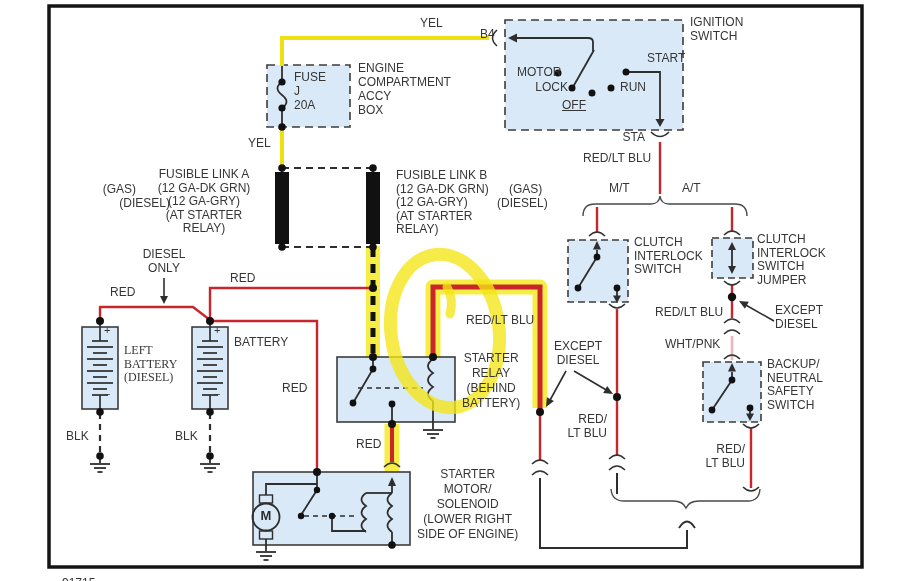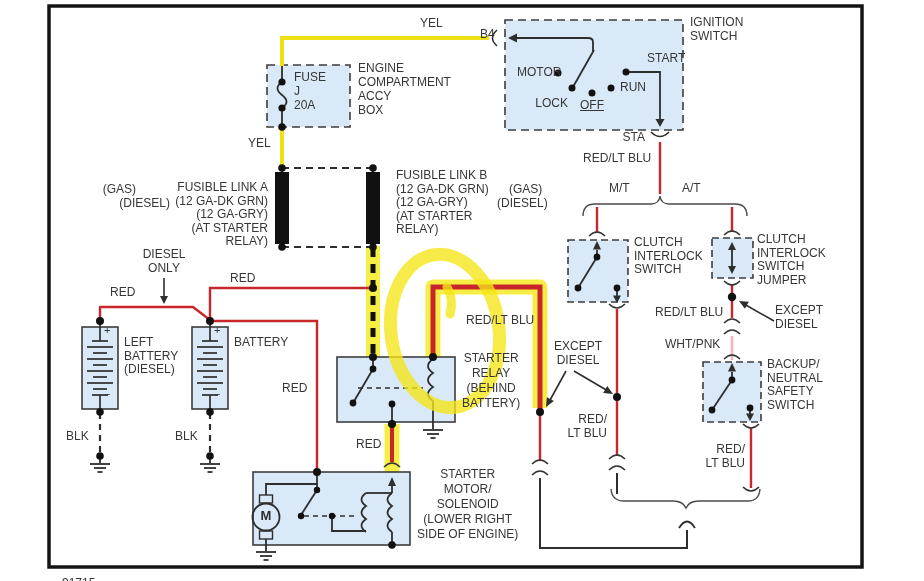--- a/index.html
+++ b/index.html
@@ -291,36 +291,36 @@
     <path d="M447,287 q7,12 3,27" fill="none" stroke="#f3e514" stroke-width="9" stroke-linecap="round" opacity="0.78"></path>
   </g>
 </svg>
 
 <div class="lbl" style="left:480px;top:28px;">B4</div>
 <div class="lbl" style="left:420px;top:17px;">YEL</div>
 <div class="lbl lh14" style="left:690px;top:15px;">IGNITION
 SWITCH</div>
 <div class="lbl" style="left:647px;top:52px;">START</div>
 <div class="lbl r" style="left:517px;top:66px;width:36px;">MOTOR</div>
-<div class="lbl r" style="left:528px;top:81px;width:40px;margin-top:16px;">LOCK</div>
+<div class="lbl r" style="left:528px;top:81px;width:40px;">LOCK</div>
 <div class="lbl" style="left:620px;top:81px;">RUN</div>
-<div class="lbl c" style="left:577px;top:99px;width:30px;text-decoration:underline;">OFF</div>
+<div class="lbl c" style="left:559px;top:99px;width:30px;text-decoration:underline;">OFF</div>
 <div class="lbl r" style="left:619px;top:131px;width:26px;">STA</div>
 <div class="lbl" style="left:583px;top:152px;">RED/LT BLU</div>
 <div class="lbl" style="left:609px;top:182px;">M/T</div>
 <div class="lbl" style="left:682px;top:182px;">A/T</div>
 <div class="lbl lh14" style="left:294px;top:70px;">FUSE
 J
 20A</div>
 <div class="lbl lh14" style="left:358px;top:61px;">ENGINE
 COMPARTMENT
 ACCY
 BOX</div>
 <div class="lbl" style="left:248px;top:137px;">YEL</div>
-<div class="lbl r" style="left:140px;top:181px;width:128px;">FUSIBLE LINK A
+<div class="lbl r" style="left:140px;top:168px;width:128px;text-align:center;">FUSIBLE LINK A
 (12 GA-DK GRN)
 (12 GA-GRY)
 (AT STARTER
 RELAY)</div>
 <div class="lbl r" style="left:98px;top:183px;width:38px;">(GAS)</div>
 <div class="lbl r" style="left:110px;top:197px;width:60px;">(DIESEL)</div>
 <div class="lbl" style="left:396px;top:169px;">FUSIBLE LINK B
 (12 GA-DK GRN)
 (12 GA-GRY)
 (AT STARTER
@@ -346,21 +346,21 @@
 ONLY</div>
 <div class="lbl" style="left:110px;top:286px;">RED</div>
 <div class="lbl" style="left:230px;top:272px;">RED</div>
 <div class="lbl" style="left:466px;top:314px;">RED/LT BLU</div>
 <div class="lbl c" style="left:547px;top:340px;width:62px;">EXCEPT
 DIESEL</div>
 <div class="lbl lh15" style="left:462px;top:351px;">STARTER
 RELAY
 (BEHIND
 BATTERY)</div>
-<div class="lbl" style="left:124px;top:336px;">LEFT
+<div class="lbl" style="left:124px;top:344px;font-family:Liberation Serif, serif;">LEFT
 BATTERY
 (DIESEL)</div>
 <div class="lbl" style="left:234px;top:336px;">BATTERY</div>
 <div class="lbl sm" style="left:104px;top:324px;">+</div>
 <div class="lbl sm" style="left:104px;top:388px;">−</div>
 <div class="lbl sm" style="left:214px;top:324px;">+</div>
 <div class="lbl sm" style="left:214px;top:388px;">−</div>
 <div class="lbl" style="left:282px;top:382px;">RED</div>
 <div class="lbl" style="left:356px;top:438px;">RED</div>
 <div class="lbl r" style="left:563px;top:413px;width:44px;">RED/

